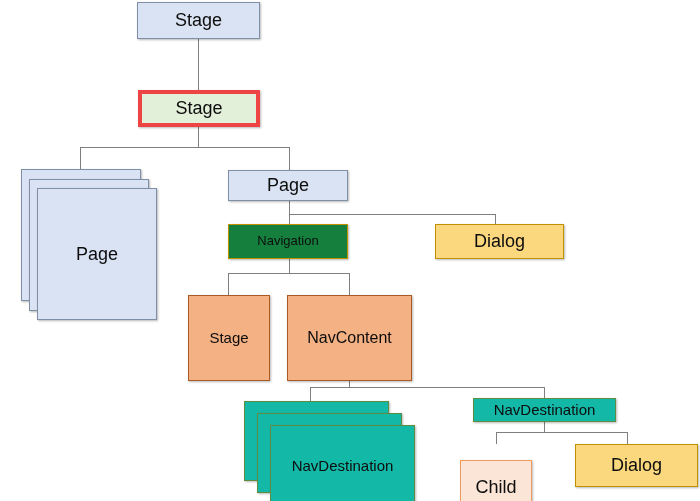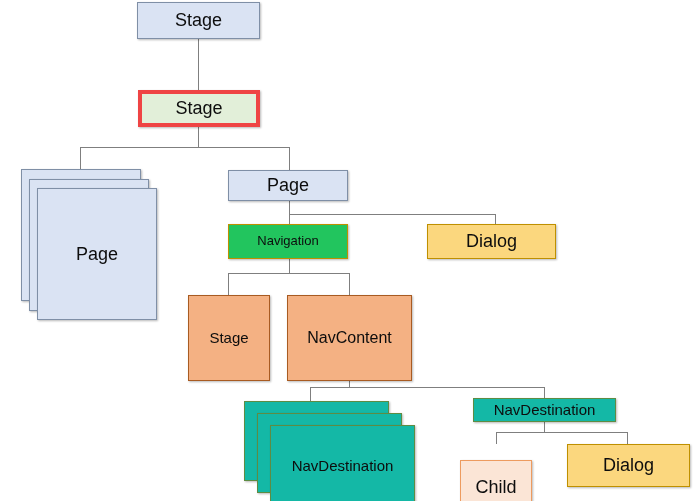--- a/index.html
+++ b/index.html
@@ -54,22 +54,22 @@
     display: flex;
     align-items: center;
     justify-content: center;
     text-align: center;
     color: #0d0d0d;
   }
 
   
   .fill-blue   { background: #dae3f3; border: 1px solid #7f8fa6; }
   .fill-green  { background: #e2efd9; border: 4px solid #ef4444; }
-  .fill-cream  { background: #22c55e; border: 1px solid #bf9000; }
-  .fill-yellow { background: #fbd77e; border: 1px solid #bf9000; }
+  .fill-cream  { background: #15803d; border: 1px solid #bf9000; }
+  .fill-yellow { background: #fbd77e; border: 1px solid #bf9000; margin-left: 8px; }
   .fill-orange { background: #f4b183; border: 1px solid #a85b22; }
   .fill-peach  { background: #fbe5d6; border: 1px solid #ed9b5f; }
   .fill-mgreen { background: #14b8a6; border: 1px solid #5e8c43; }
 
   .sh { box-shadow: 1px 1px 2px rgba(0,0,0,0.28); }
 
   .fs-18 { font-size: 18px; }
   .fs-16 { font-size: 16px; }
   .fs-13 { font-size: 13px; }
   .fs-15 { font-size: 15px; }

